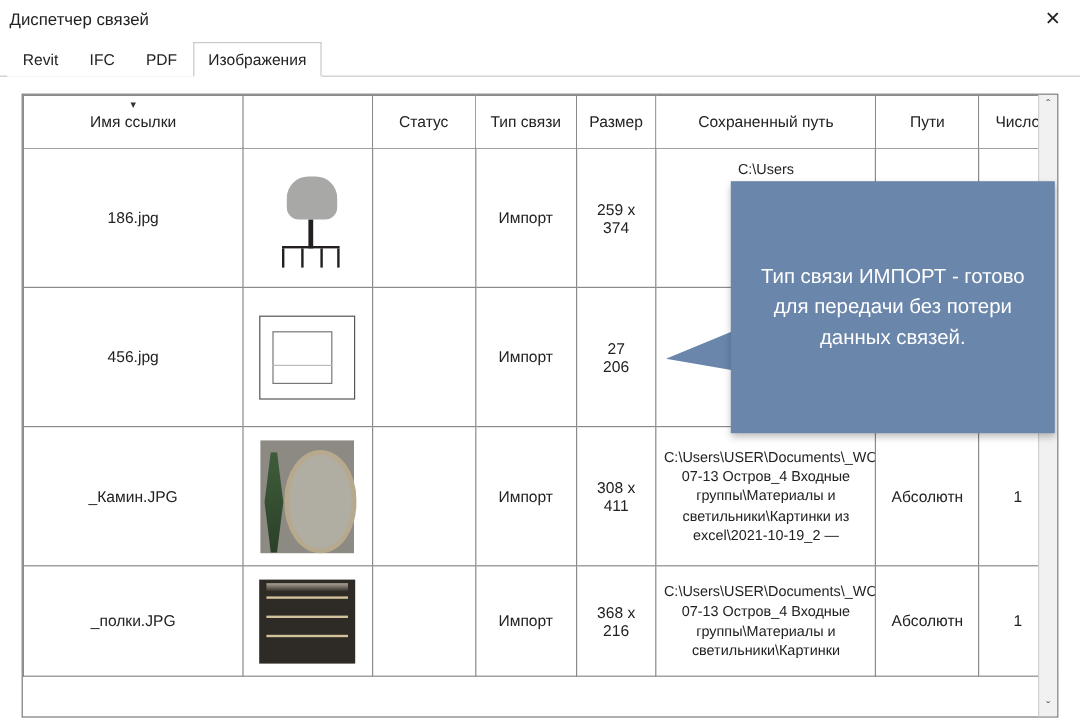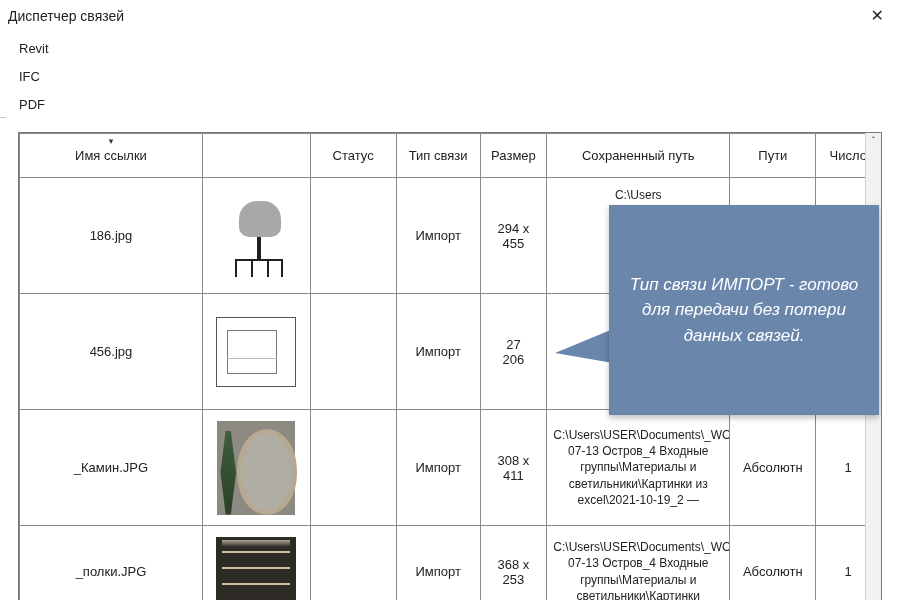--- a/index.html
+++ b/index.html
@@ -16,21 +16,20 @@
     display: flex; justify-content: space-between; align-items: center;
     padding: 6px 10px 6px 8px;
     font-size: 14px;
   }
   .close-x { font-size: 16px; cursor: pointer; padding: 0 6px; }
   .tabs {
     display: flex;
     border-bottom: 1px solid #c9c9c9;
     padding-left: 6px;
     margin-top: 2px;
-    flex-direction: column;
   }
   .tab {
     padding: 6px 12px;
     border: 1px solid transparent;
     border-bottom: none;
     position: relative;
     top: 1px;
     cursor: pointer;
     background: #fff;
     font-size: 13px;
@@ -108,21 +107,20 @@
     top: 72px; left: 590px;
     width: 270px; height: 210px;
     background: #6a86ab;
     color: #fff;
     font-size: 17px;
     line-height: 1.5;
     display: flex; align-items: center; justify-content: center;
     text-align: center;
     padding: 16px;
     box-shadow: 0 3px 6px rgba(0,0,0,.25);
-    font-style: italic;
   }
   .callout-tail {
     position: absolute;
     top: 196px; left: 536px;
     width: 0; height: 0;
     border-top: 24px solid transparent;
     border-bottom: 10px solid transparent;
     border-right: 58px solid #6a86ab;
   }
   
@@ -142,20 +140,21 @@
 
 <div class="titlebar">
   <span>Диспетчер связей</span>
   <span class="close-x">✕</span>
 </div>
 
 <div class="tabs">
   <div class="tab">Revit</div>
   <div class="tab">IFC</div>
   <div class="tab">PDF</div>
+  <div class="tab active">Изображения</div>
 </div>
 
 <div class="table-wrap">
   <table>
     <colgroup>
       <col class="col-name">
         <col class="col-thumb">
         <col class="col-status">
       <col class="col-type">
         <col class="col-size">
@@ -190,21 +189,21 @@
                 <div class="base"></div>
             <div class="leg l1"></div>
                 <div class="leg l2"></div>
                 <div class="leg l3"></div>
                 <div class="leg l4"></div>
           </div>
             </div>
         </td>
         <td class="row-h"></td>
         <td class="row-h">Импорт</td>
-        <td class="row-h">294 x 455</td>
+        <td class="row-h">259 x 374</td>
         <td class="row-h path-cell" style="white-space:pre-line;">C:\Users
 \_WORK
 Остр
 групп
 светил
 из exce</td>
         <td class="row-h"></td>
         <td class="row-h"></td>
       </tr>
 
@@ -253,21 +252,21 @@
               <div class="thumb-shelves">
             <div class="light"></div>
                 <div class="bar b1"></div>
                 <div class="bar b2"></div>
                 <div class="bar b3"></div>
           </div>
             </div>
         </td>
         <td class="row-h-last"></td>
         <td class="row-h-last">Импорт</td>
-        <td class="row-h-last">368 x 253</td>
+        <td class="row-h-last">368 x 216</td>
         <td class="row-h-last path-cell">C:\Users\USER\Documents\_WORK\2021\2021-07-13 Остров_4 Входные группы\Материалы и светильники\Картинки</td>
         <td class="row-h-last">Абсолютн</td>
         <td class="row-h-last">1</td>
       </tr>
     </tbody>
   </table>
 
   <div class="vscroll">
     <div class="up">ˆ</div>
     <div class="down">ˇ</div>

